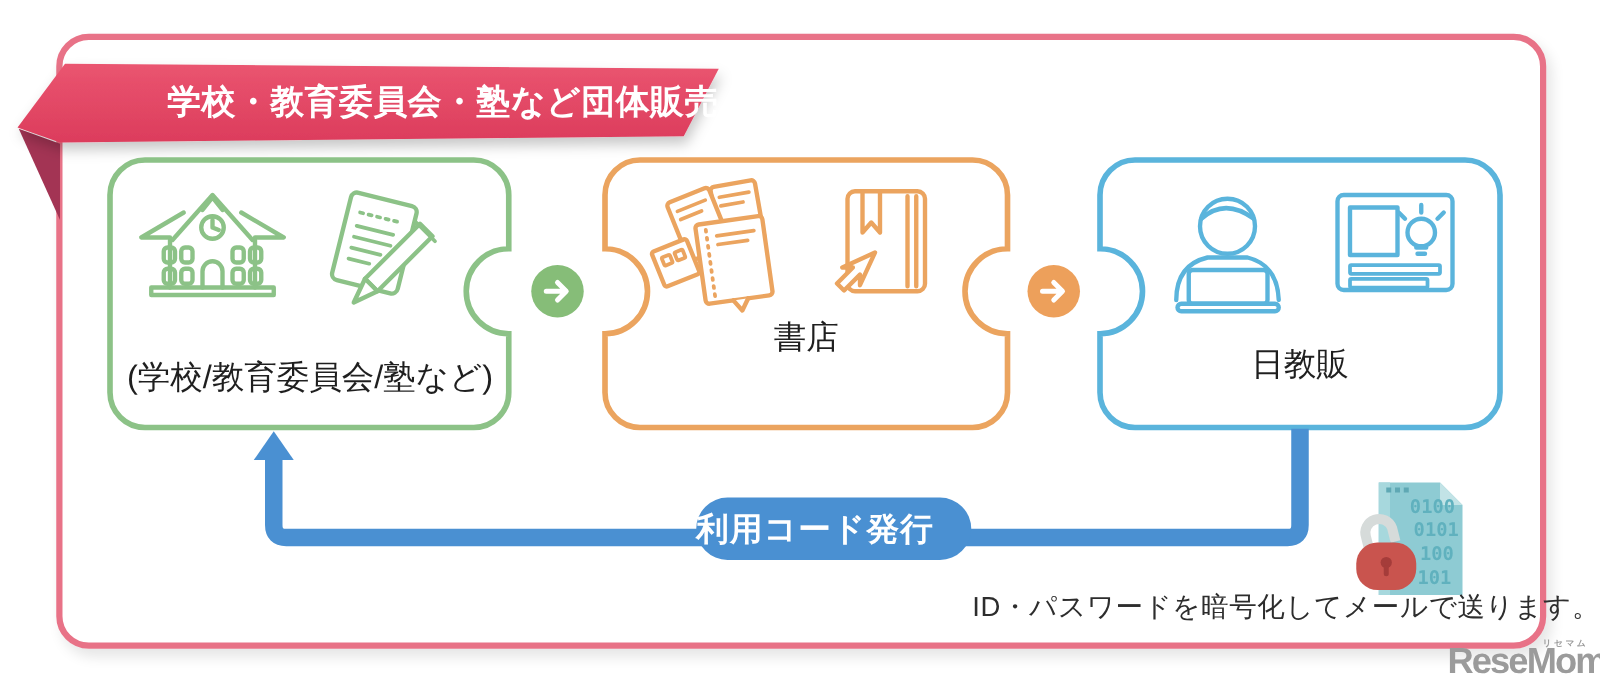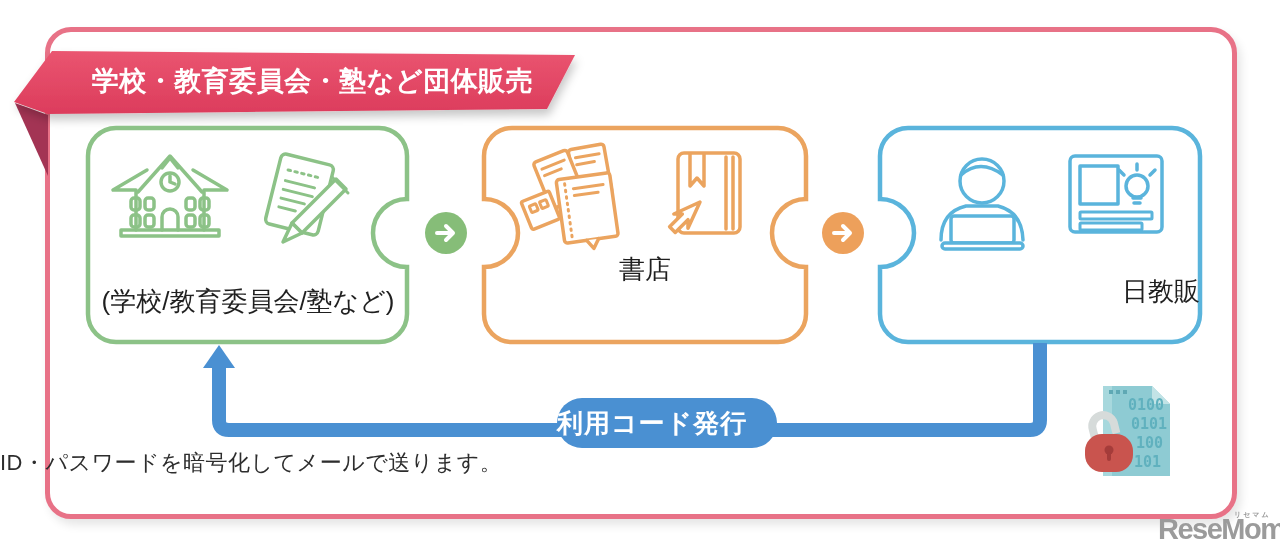--- a/index.html
+++ b/index.html
@@ -4,32 +4,32 @@
 <style>
   html,body{margin:0;padding:0;background:#ffffff;}
   body{width:1280px;height:553px;position:relative;overflow:hidden;
        font-family:"Liberation Sans","DejaVu Sans",sans-serif;}
   .abs{position:absolute;}
   #frame{left:45px;top:27px;width:1192px;height:492px;box-sizing:border-box;
          border:5px solid #e87287;border-radius:26px;
          box-shadow:4px 6px 10px rgba(0,0,0,.10);}
   #art{left:0;top:0;width:1280px;height:553px;}
   .ribbon-title{left:50px;top:53px;width:525px;height:57px;line-height:57px;
-        text-align:center;color:#ffffff;font-size:27px;font-weight:bold;
+        text-align:right;color:#ffffff;font-size:27px;font-weight:bold;
         letter-spacing:.5px;z-index:5;}
   .node-label{width:320px;text-align:center;color:#1f1f1f;z-index:4;}
   .node-label .l1{font-size:26px;line-height:33px;font-weight:500;}
   .node-label .l2{font-size:26px;line-height:33px;font-weight:500;margin-top:32px;}
   #label-teacher{left:88px;top:253px;}
   #label-bookstore{left:485px;top:253px;}
-  #label-nikkyohan{left:880px;top:275px;text-align:right;}
+  #label-nikkyohan{left:880px;top:275px;}
   #pill-label{left:557px;top:398px;width:220px;height:50px;line-height:50px;
         text-align:left;color:#fff;font-size:26px;font-weight:bold;
         letter-spacing:1px;z-index:4;}
-  #note{left:0;top:448px;width:1280px;text-align:left;color:#2d2d2d;
+  #note{left:0;top:471px;width:1280px;text-align:right;color:#2d2d2d;
         font-size:22px;letter-spacing:.5px;z-index:4;}
   #logo{left:1158px;top:513px;width:130px;height:40px;z-index:9;}
   #logo .main{font-size:29px;font-weight:bold;color:#9b9b9b;letter-spacing:-1.5px;}
   #logo .ruby{position:absolute;left:76px;top:-3px;font-size:7px;letter-spacing:2px;
         color:#9b9b9b;font-weight:bold;}
 </style>
 </head>
 <body>
 
 <div id="frame" class="abs"></div>

